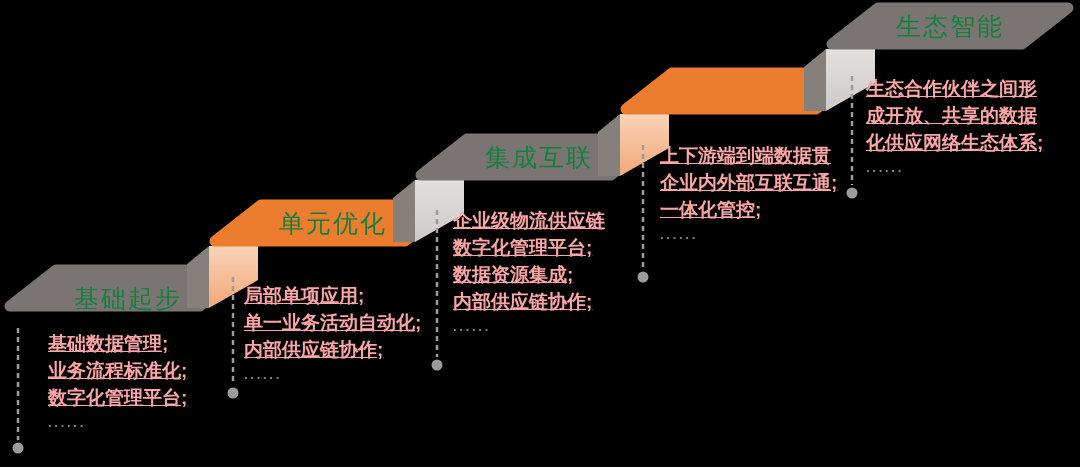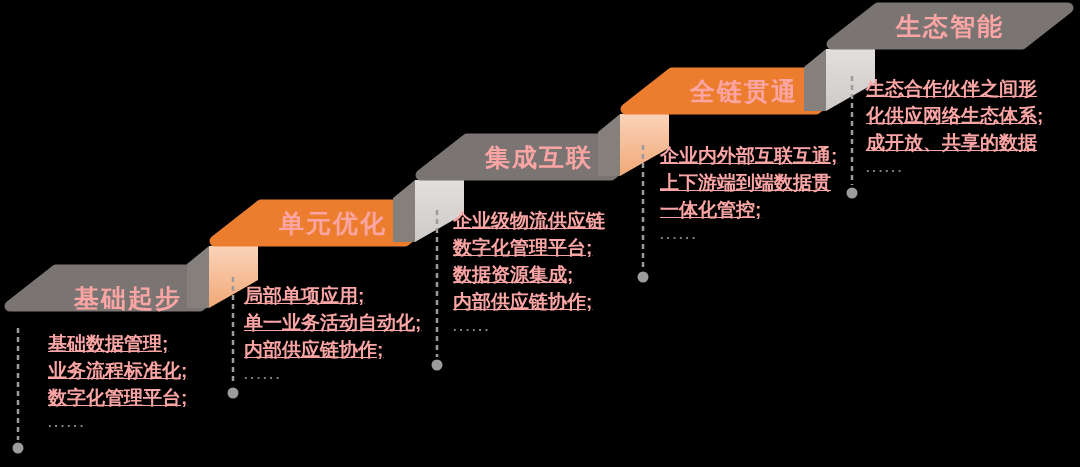--- a/index.html
+++ b/index.html
@@ -15,23 +15,23 @@
     overflow:hidden;
   }
   .stairs-svg{
     position:absolute;
     left:0;top:0;
     width:1080px;height:467px;
   }
   .step-title{
     position:absolute;
     transform:translate(-50%,-50%);
-    color:#fca5a5;
+    color:#15803d;
     font-size:25px;
-    font-weight:700;
+    font-weight:400;
     letter-spacing:2px;
     white-space:nowrap;
     z-index:3;
   }
   .desc{
     position:absolute;
     z-index:3;
   }
   .desc-line{
     color:#fca5a5;
@@ -106,21 +106,20 @@
     <line class="dash" x1="643" y1="145" x2="643" y2="269"></line>
     <circle class="dot" cx="643" cy="277" r="5.5"></circle>
 
     <line class="dash" x1="852" y1="76" x2="852" y2="185"></line>
     <circle class="dot" cx="852" cy="193" r="5.5"></circle>
   </svg>
 
   <div class="step-title" style="left:128px;top:298px;">基础起步</div>
   <div class="step-title" style="left:539px;top:157px;">集成互联</div>
   <div class="step-title" style="left:333px;top:223px;">单元优化</div>
-  <div class="step-title" style="left:744px;top:91px;">全链贯通</div>
   <div class="step-title" style="left:950px;top:26px;">生态智能</div>
 
   <div class="desc" style="left:48px;top:330px;">
     <div class="desc-line">基础数据管理;</div>
     <div class="desc-line">业务流程标准化;</div>
     <div class="desc-line">数字化管理平台;</div>
     <div class="ellipsis">······</div>
   </div>
 
   <div class="desc" style="left:244px;top:282px;">
@@ -132,26 +131,26 @@
 
   <div class="desc" style="left:453px;top:207px;">
     <div class="desc-line">企业级物流供应链</div>
     <div class="desc-line">数字化管理平台;</div>
     <div class="desc-line">数据资源集成;</div>
     <div class="desc-line">内部供应链协作;</div>
     <div class="ellipsis">······</div>
   </div>
 
   <div class="desc" style="left:660px;top:142px;">
+    <div class="desc-line">上下游端到端数据贯</div>
     <div class="desc-line">企业内外部互联互通;</div>
-    <div class="desc-line">上下游端到端数据贯</div>
     <div class="desc-line">一体化管控;</div>
     <div class="ellipsis">······</div>
   </div>
 
   <div class="desc" style="left:866px;top:75px;">
     <div class="desc-line">生态合作伙伴之间形</div>
+    <div class="desc-line">成开放、共享的数据</div>
     <div class="desc-line">化供应网络生态体系;</div>
-    <div class="desc-line">成开放、共享的数据</div>
     <div class="ellipsis">······</div>
   </div>
 
 </div>
 
 </body></html>

